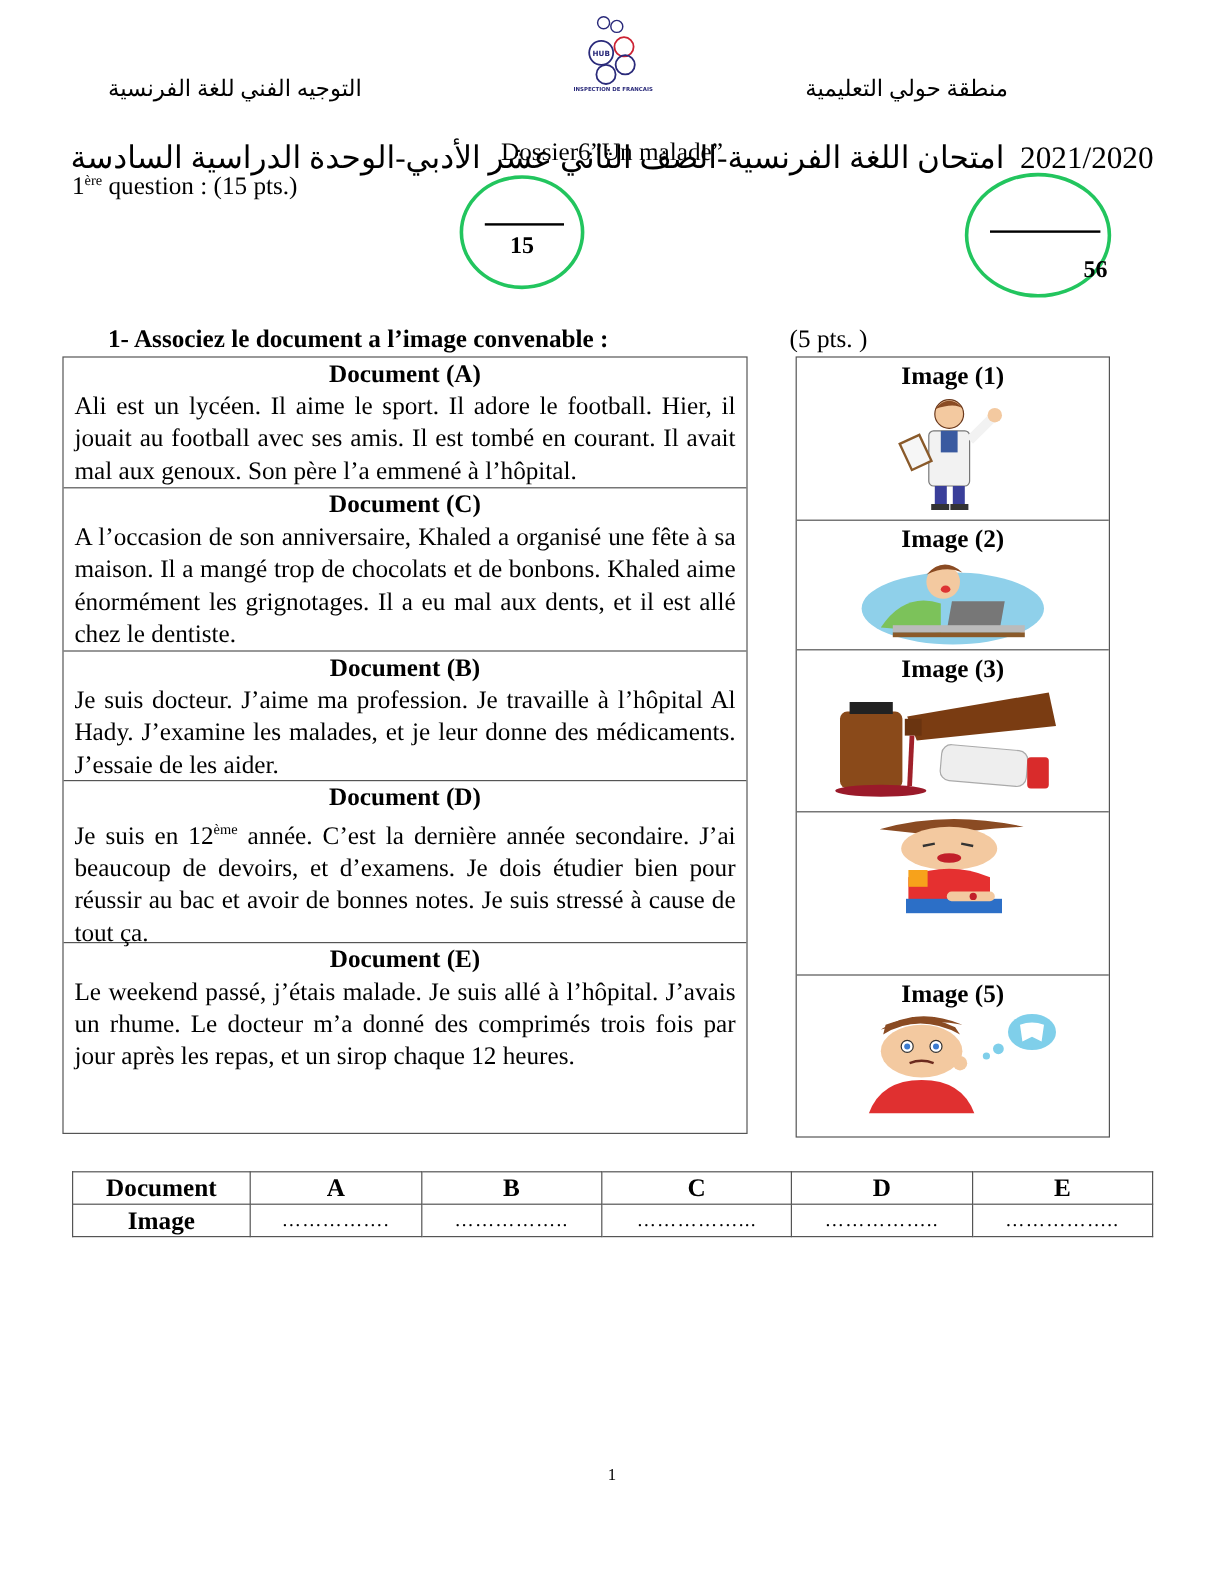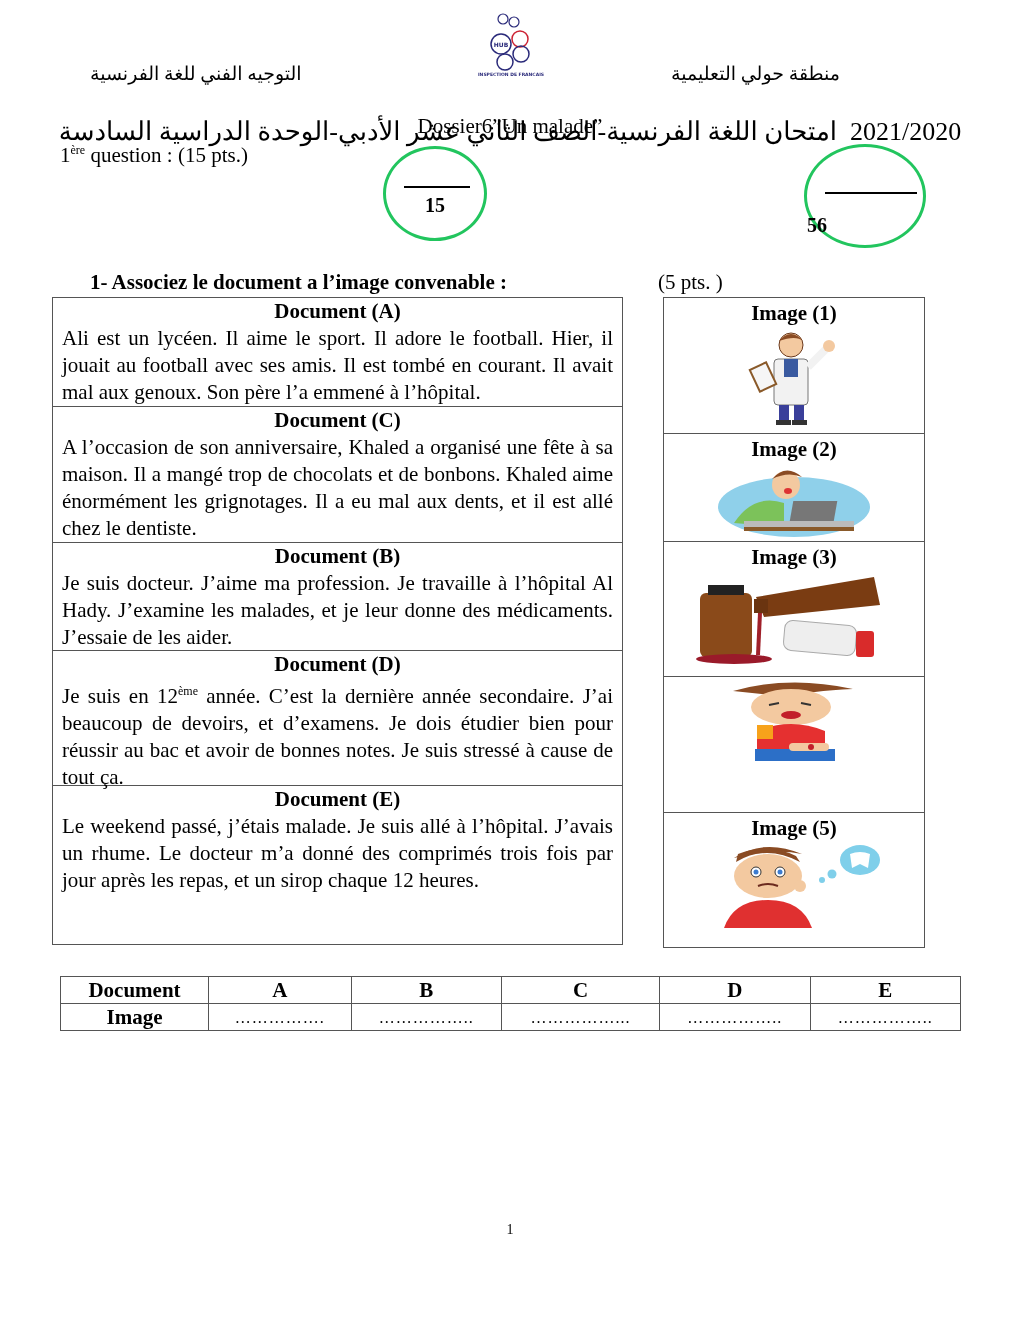--- a/index.html
+++ b/index.html
@@ -17,21 +17,21 @@
 
   .question { left: 60px; top: 143px; font-size: 21px; font-weight: normal; }
   .question sup { font-size: 12px; }
 
   .score { border: 3px solid #22c55e; border-radius: 50%; }
   .score1 { left: 383px; top: 146px; width: 104px; height: 95px; }
   .score1 .line { position: absolute; left: 18px; width: 66px; top: 37px; border-top: 2px solid #000; }
   .score1 .den { position: absolute; left: 0; width: 100%; top: 45px; text-align: center; font-weight: bold; font-size: 20px; }
   .score2 { left: 804px; top: 144px; width: 122px; height: 104px; }
   .score2 .line { position: absolute; left: 18px; width: 92px; top: 45px; border-top: 2px solid #000; }
-  .score2 .den { position: absolute; left: 0; width: 100%; top: 67px; text-align: left; font-weight: bold; font-size: 20px; }
+  .score2 .den { position: absolute; left: 0; width: 100%; top: 67px; text-align: right; font-weight: bold; font-size: 20px; }
 
   .instruction { left: 90px; top: 270px; font-size: 21px; font-weight: bold; }
   .points { left: 658px; top: 270px; font-size: 21px; font-weight: normal; }
 
   
   .docs { left: 52px; top: 297px; width: 571px; border: 1.5px solid #555; }
   .doc { border-bottom: 1.5px solid #555; padding: 0 9px 0 9px; }
   .doc:last-child { border-bottom: none; }
   .doc-title { font-weight: bold; text-align: center; font-size: 21px; line-height: 27px; }
   .doc-text { font-size: 21px; line-height: 27px; text-align: justify; }

